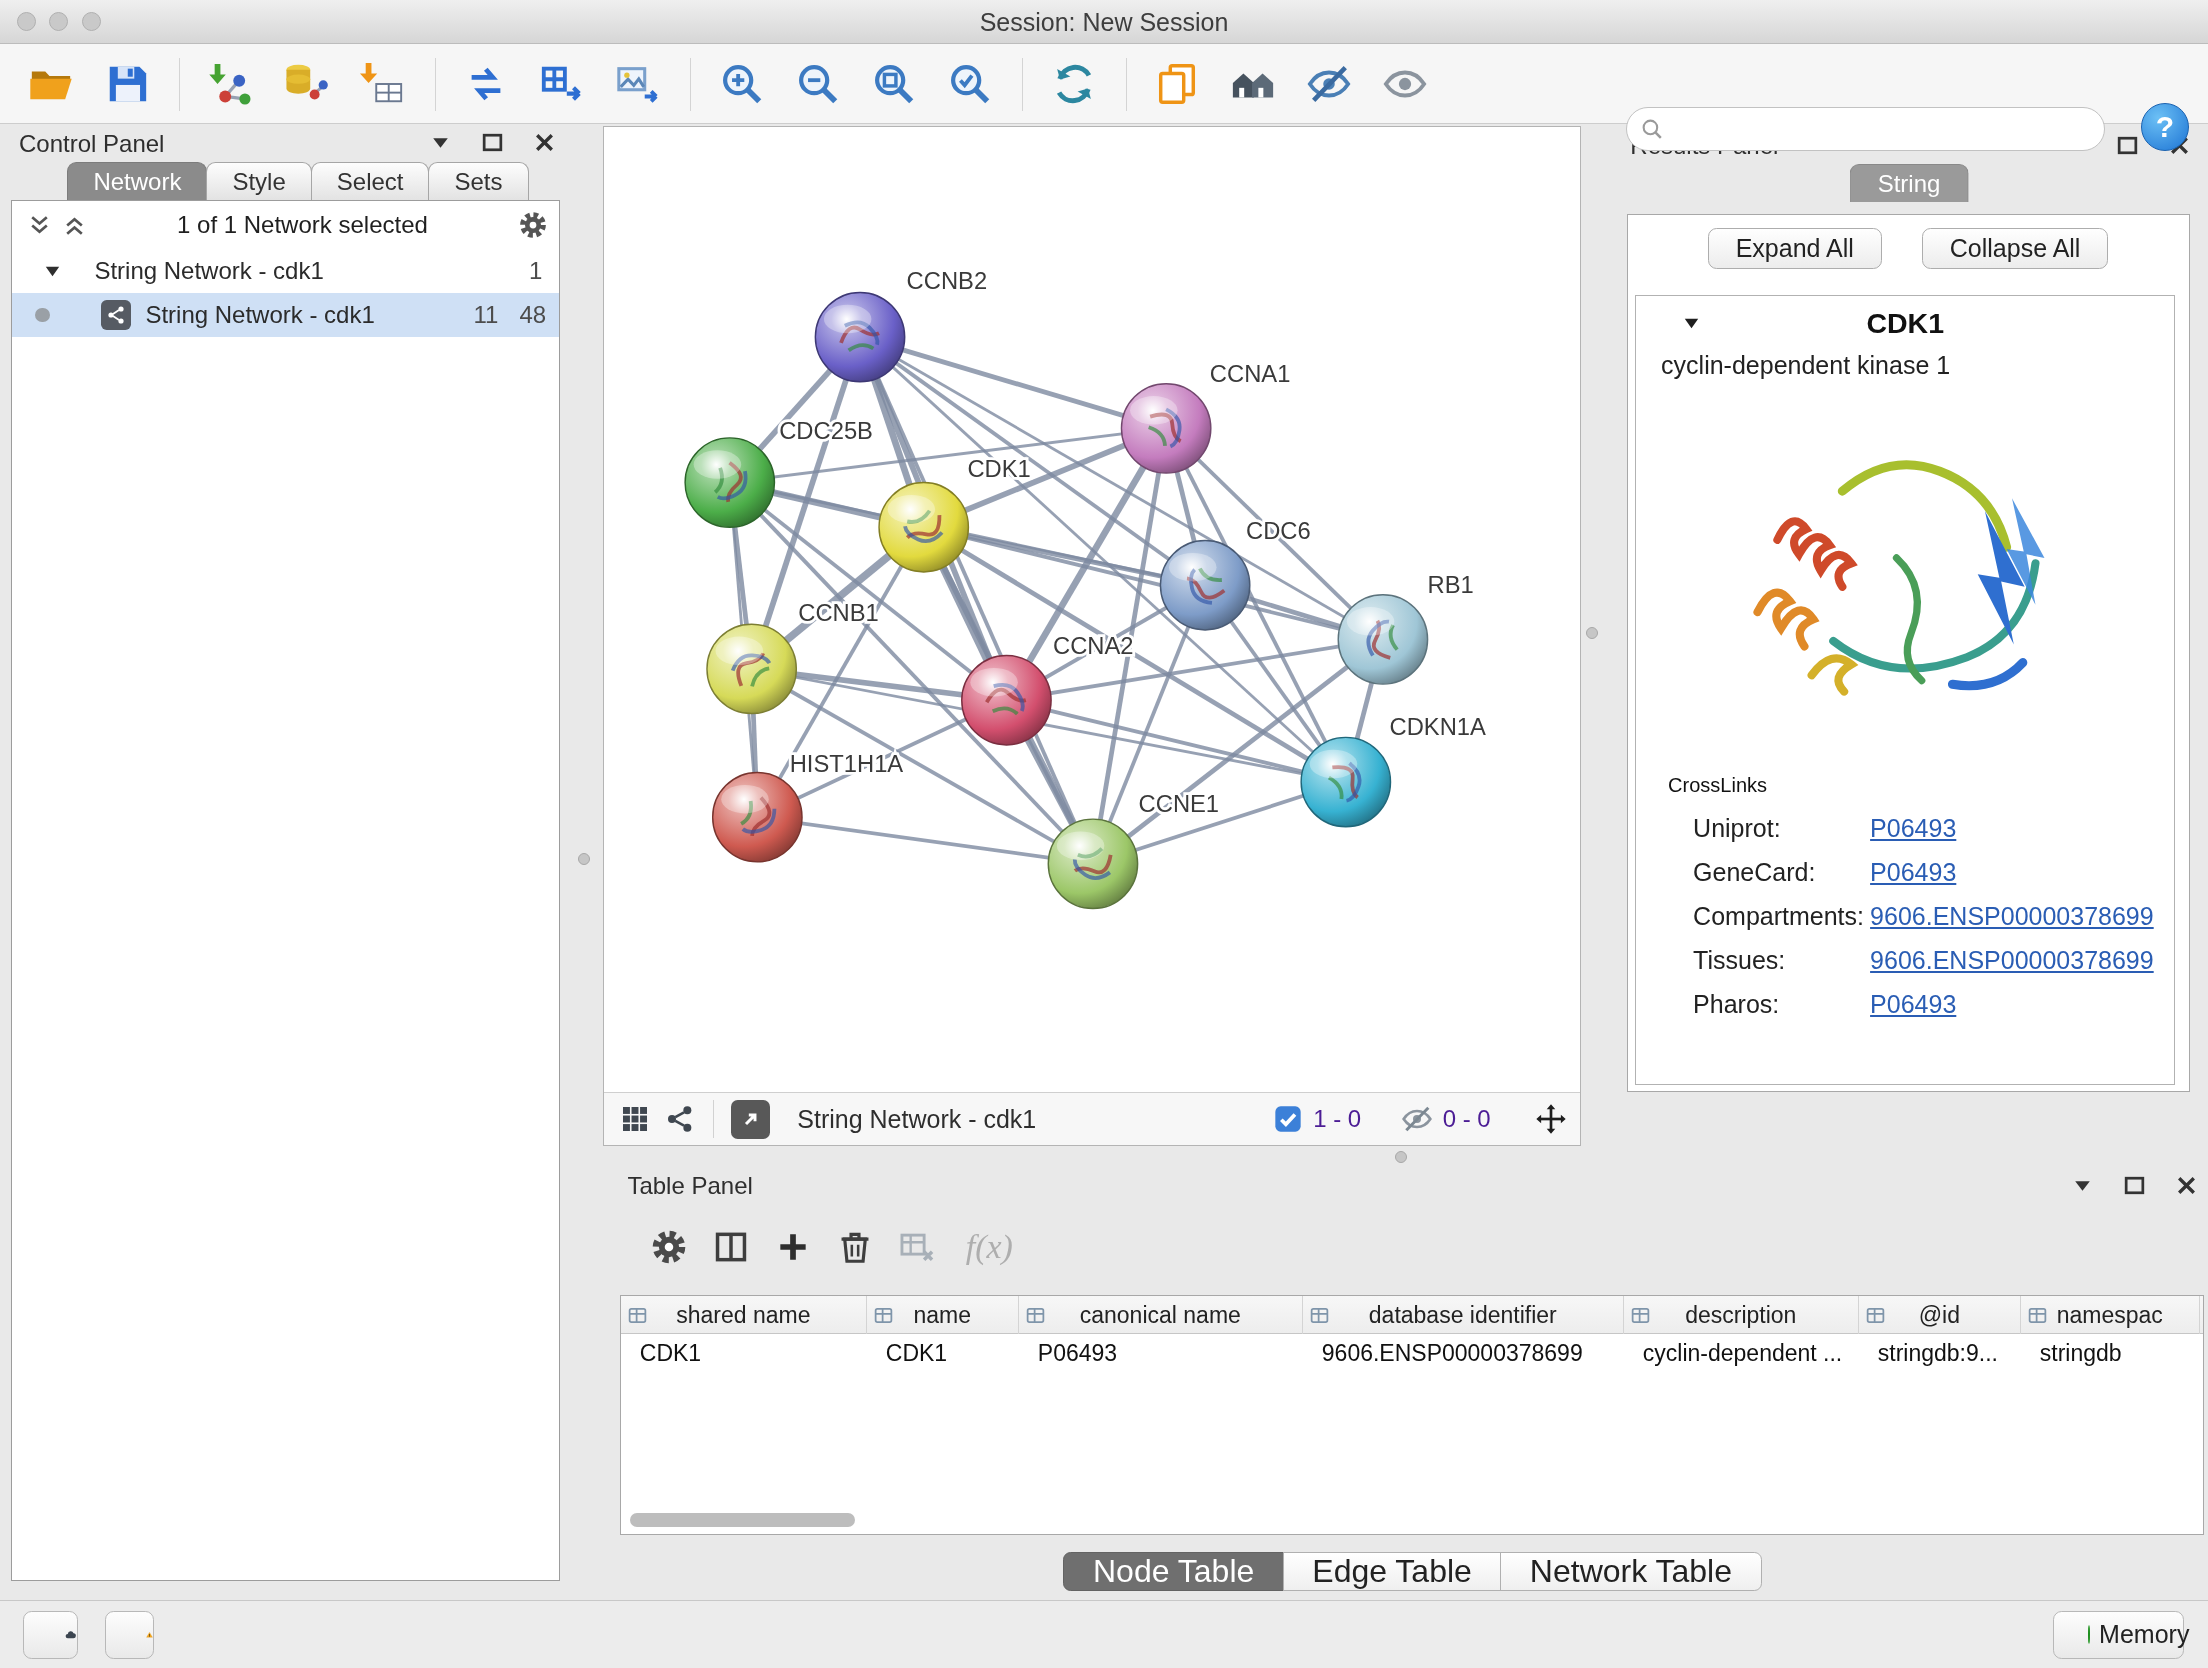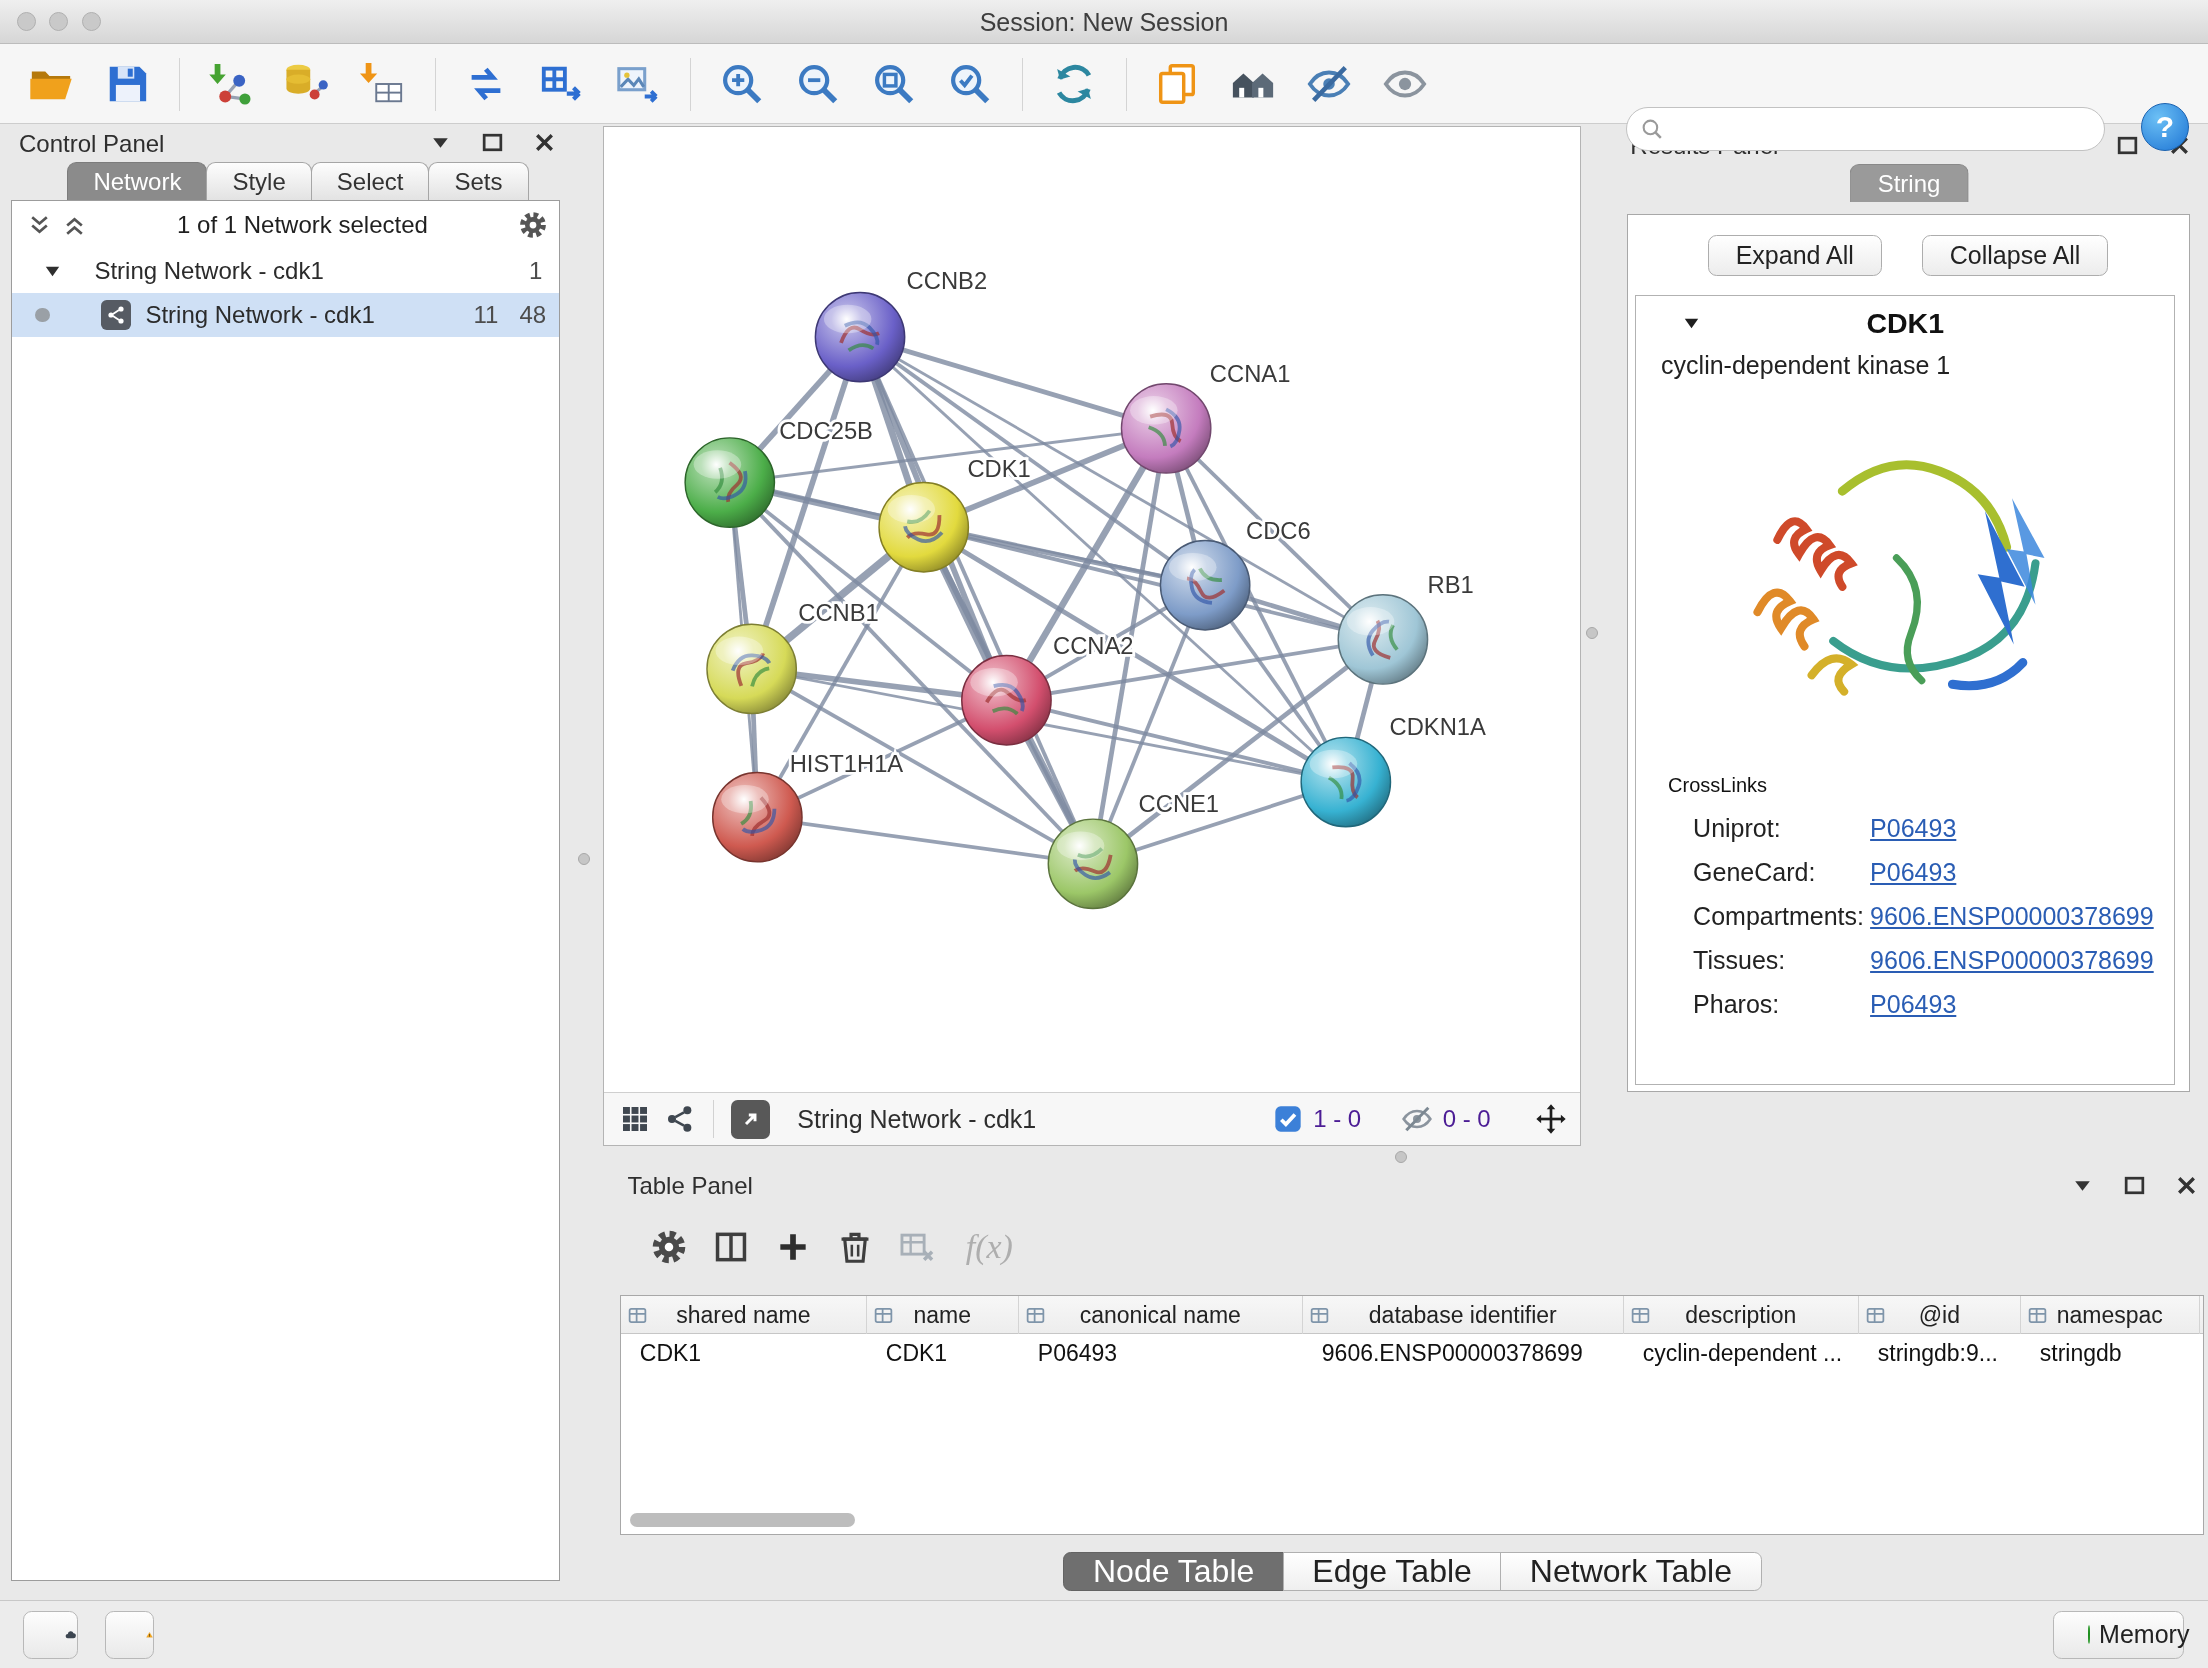--- a/index.html
+++ b/index.html
@@ -65,21 +65,21 @@
   .vb-name{font-size:25px;color:#2e2e2e;margin-left:27px;}
   .vb-flex{flex:1;}
   .vb-count{font-size:24px;color:#4c1d95;margin:0 0 0 9.5px;}
   .m-grid{margin-left:15px;} .m-share{margin-left:13.3px;} .m-eye{margin-left:40px;} .m-move{margin-left:44px;margin-right:13.3px;}
 
   
   .results-panel{position:absolute;left:1617px;top:126px;width:584px;height:1031px;}
   .rp-header{position:absolute;left:13.3px;right:9.5px;top:3.8px;height:32px;display:flex;align-items:center;justify-content:space-between;}
   .rp-tab{position:absolute;top:38px;left:50%;transform:translateX(-50%);height:38px;line-height:38px;padding:0 27px;background:#9a9a9a;color:#fff;font-size:24px;border:1px solid #898989;border-bottom:none;border-radius:9.5px 9.5px 0 0;cursor:pointer;}
   .rp-box{position:absolute;left:9.5px;right:11.4px;top:88px;bottom:65px;background:#fff;border:1px solid #a8a8a8;}
-  .rp-buttons{display:flex;justify-content:center;gap:40px;margin-top:20px;}
+  .rp-buttons{display:flex;justify-content:center;gap:40px;margin-top:13px;}
   .rp-btn{height:41px;line-height:39px;padding:0 27px;font-size:25px;color:#222;border:1px solid #adadad;border-radius:8.6px;background:linear-gradient(#ffffff,#ececec);cursor:pointer;font-family:inherit;}
   .rp-card{position:absolute;left:7.6px;right:13.3px;top:80px;bottom:5.7px;border:1px solid #b2b2b2;overflow:hidden;}
   .card-header{position:relative;height:55px;display:flex;align-items:center;justify-content:center;}
   .card-header .disc{position:absolute;left:44px;width:23px;height:23px;cursor:pointer;}
   .card-gene{font-size:28.5px;font-weight:bold;color:#111;}
   .card-desc{font-size:25px;color:#222;padding-left:25px;}
   .protein{width:361px;height:371px;margin:15px auto 7.6px auto;}
   .cl-heading{font-size:20px;font-weight:normal;color:#111;margin:5.7px 0 9.5px 32px;}
   .cl-row{position:relative;height:44px;line-height:44px;font-size:25px;}
   .cl-label{position:absolute;left:57px;color:#222;}

